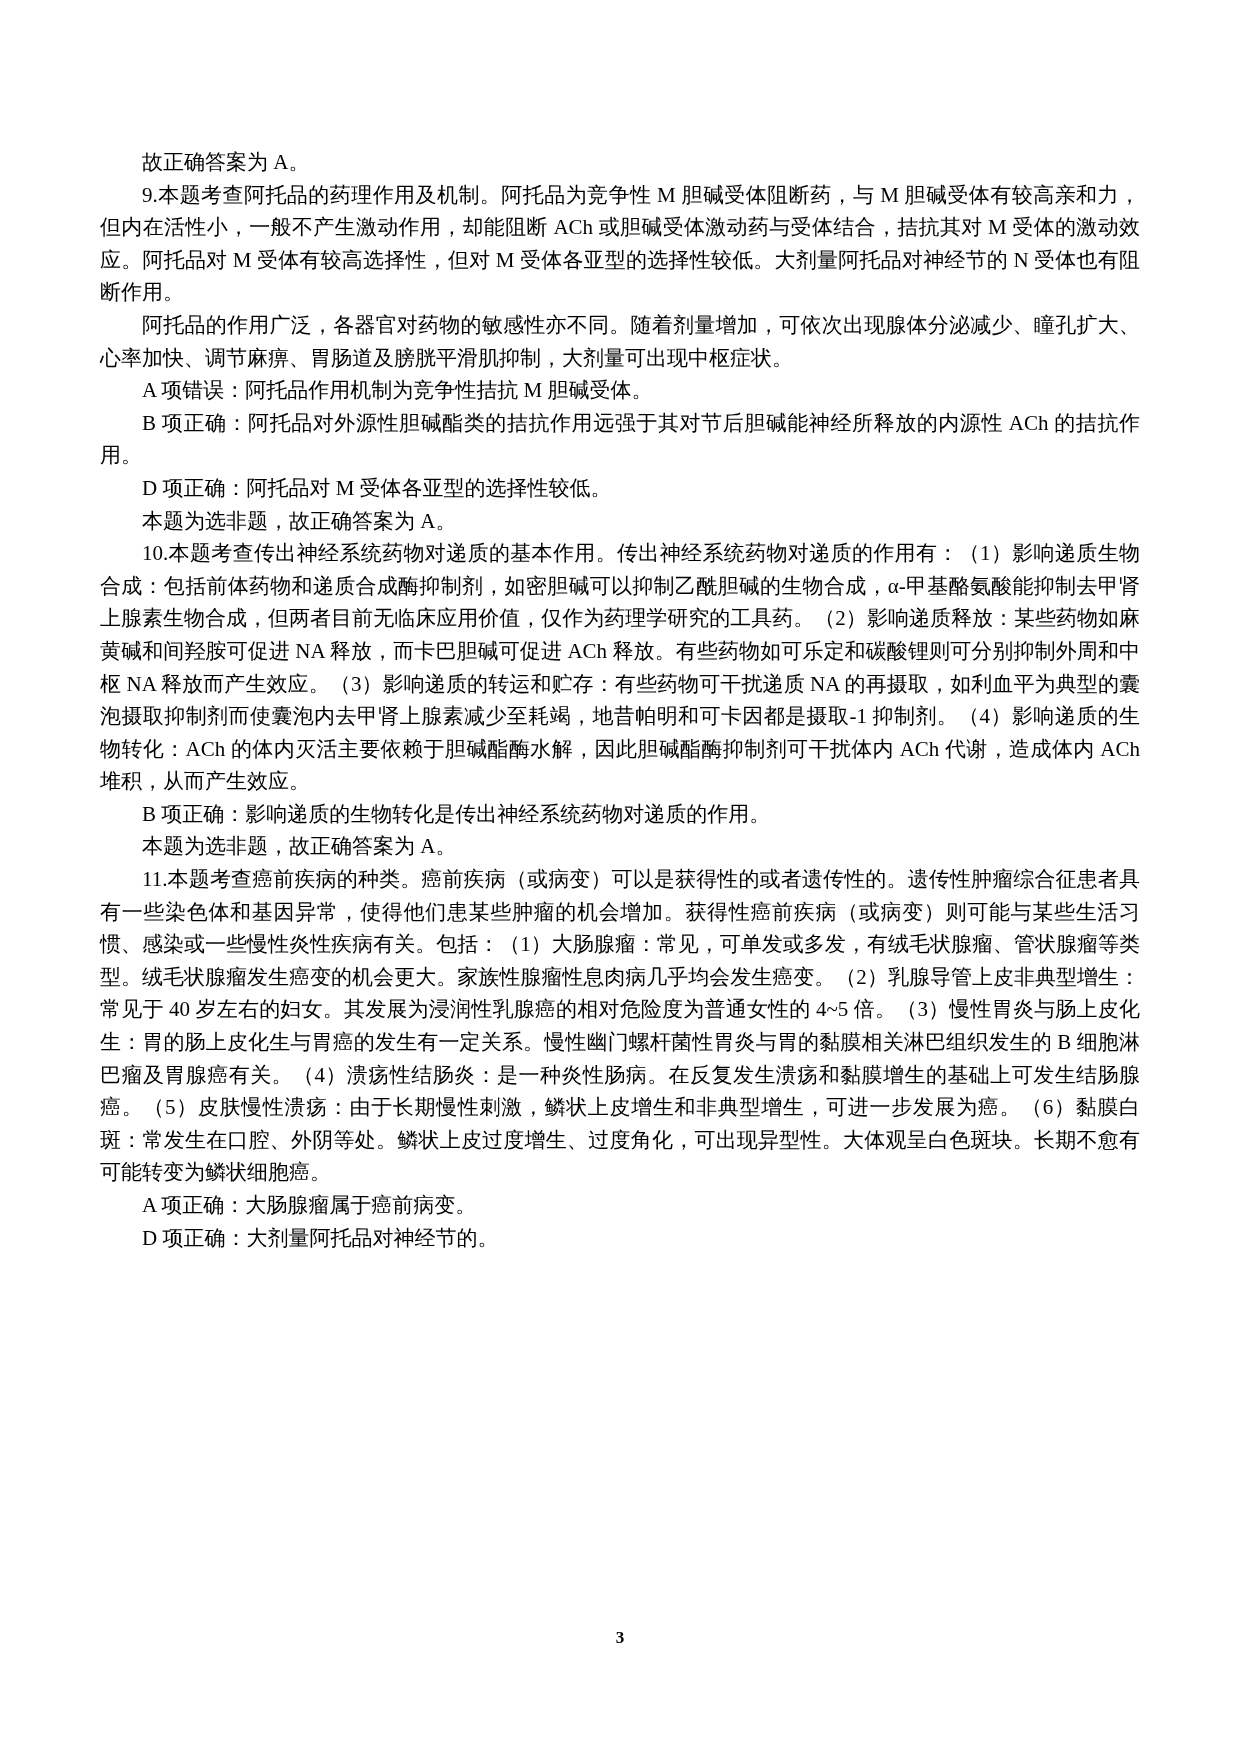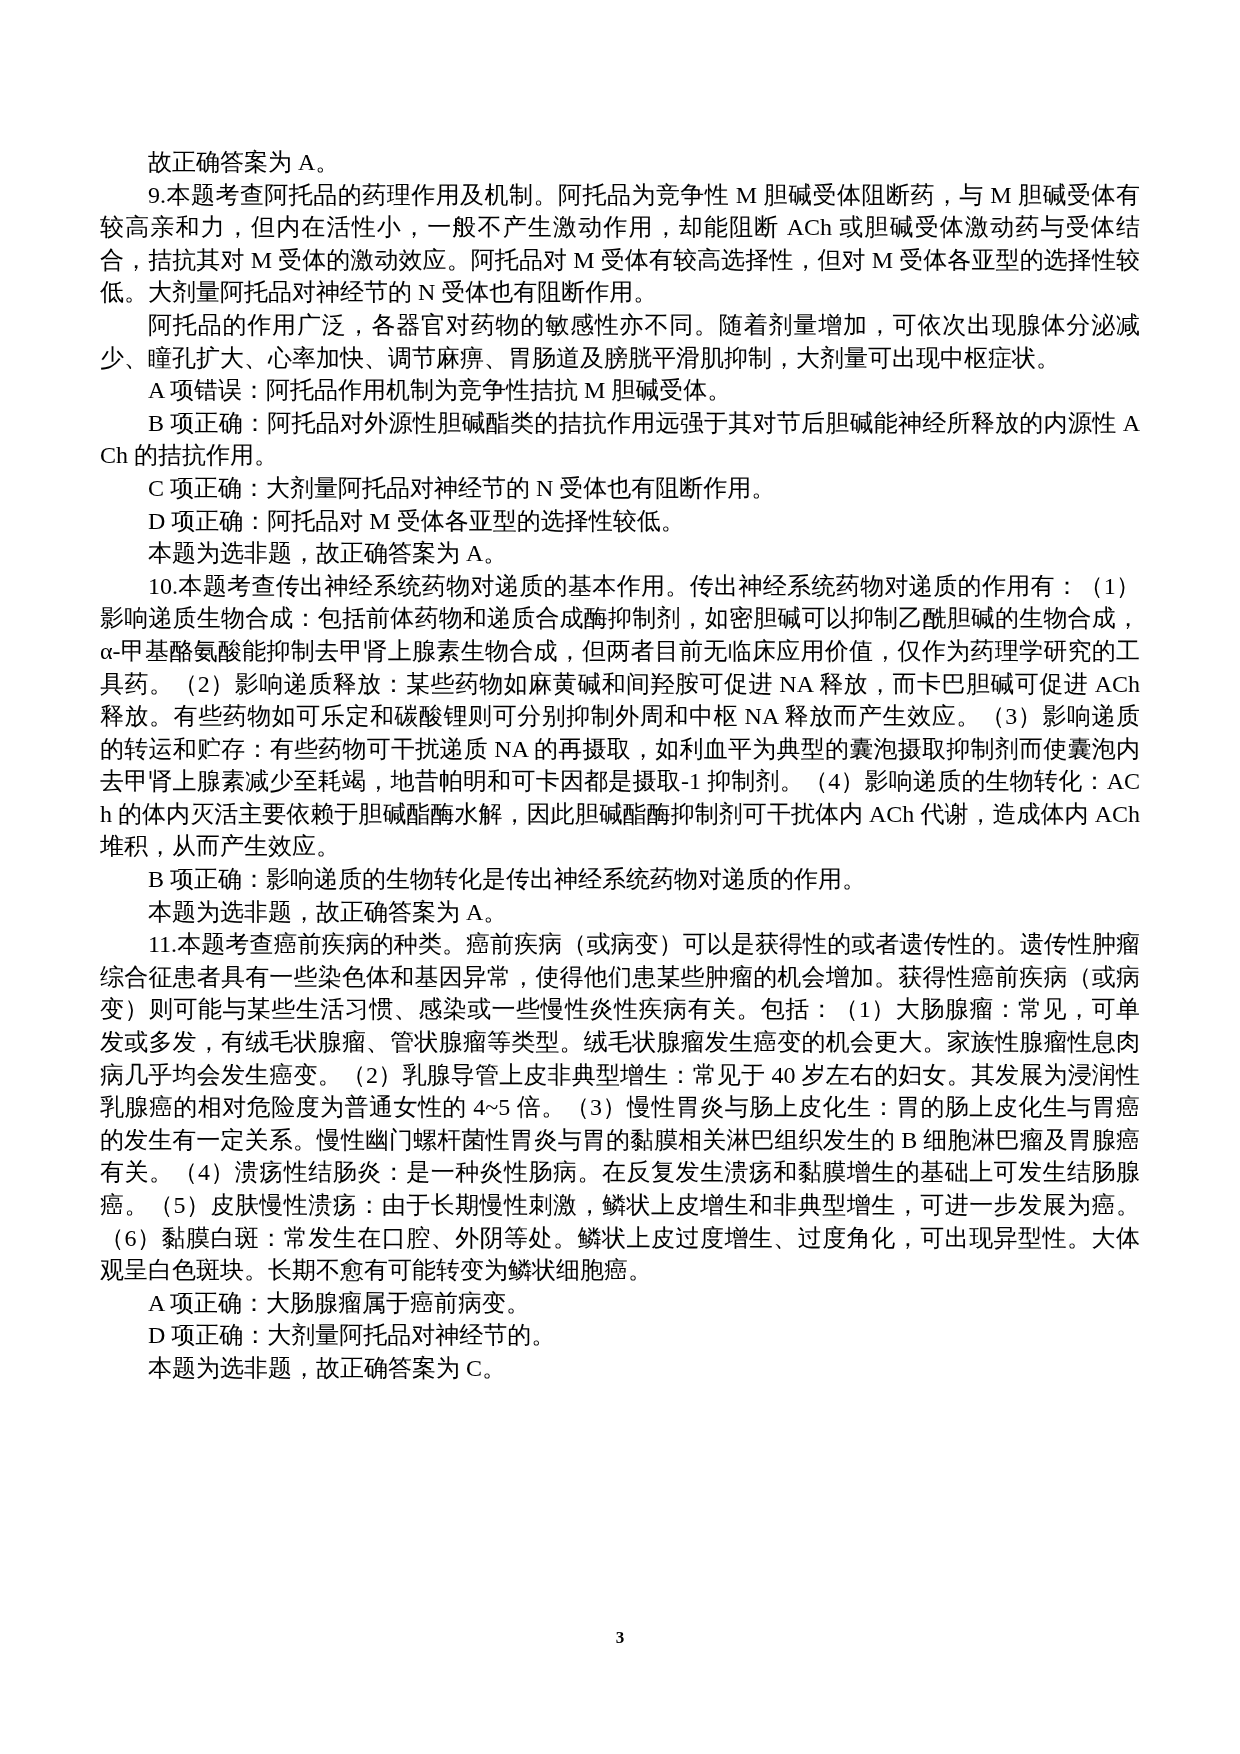--- a/index.html
+++ b/index.html
@@ -14,21 +14,21 @@
     background: #ffffff;
     color: #000000;
     font-family: "Liberation Serif", "DejaVu Serif", serif;
     overflow: hidden;
   }
   .content {
     position: absolute;
     left: 100px;
     top: 146px;
     width: 1040px;
-    font-size: 24px;
+    font-size: 21px;
     line-height: 32.6px;
     text-align: justify;
   }
   .para {
     margin: 0;
     padding: 0;
     text-indent: 2em;
     word-break: break-all;
   }
   .page-number {
@@ -46,25 +46,23 @@
 </head>
 <body>
 
 <div class="page">
   <div class="content" id="paragraphs">
       <p class="para">故正确答案为 A。</p>
       <p class="para">9.本题考查阿托品的药理作用及机制。阿托品为竞争性 M 胆碱受体阻断药，与 M 胆碱受体有较高亲和力，但内在活性小，一般不产生激动作用，却能阻断 ACh 或胆碱受体激动药与受体结合，拮抗其对 M 受体的激动效应。阿托品对 M 受体有较高选择性，但对 M 受体各亚型的选择性较低。大剂量阿托品对神经节的 N 受体也有阻断作用。</p>
       <p class="para">阿托品的作用广泛，各器官对药物的敏感性亦不同。随着剂量增加，可依次出现腺体分泌减少、瞳孔扩大、心率加快、调节麻痹、胃肠道及膀胱平滑肌抑制，大剂量可出现中枢症状。</p>
       <p class="para">A 项错误：阿托品作用机制为竞争性拮抗 M 胆碱受体。</p>
       <p class="para">B 项正确：阿托品对外源性胆碱酯类的拮抗作用远强于其对节后胆碱能神经所释放的内源性 ACh 的拮抗作用。</p>
-      <p class="para">C 项正确：大剂量阿托品对神经节的 N 受体也有阻断作用。</p>
       <p class="para">D 项正确：阿托品对 M 受体各亚型的选择性较低。</p>
       <p class="para">本题为选非题，故正确答案为 A。</p>
       <p class="para">10.本题考查传出神经系统药物对递质的基本作用。传出神经系统药物对递质的作用有：（1）影响递质生物合成：包括前体药物和递质合成酶抑制剂，如密胆碱可以抑制乙酰胆碱的生物合成，α-甲基酪氨酸能抑制去甲肾上腺素生物合成，但两者目前无临床应用价值，仅作为药理学研究的工具药。（2）影响递质释放：某些药物如麻黄碱和间羟胺可促进 NA 释放，而卡巴胆碱可促进 ACh 释放。有些药物如可乐定和碳酸锂则可分别抑制外周和中枢 NA 释放而产生效应。（3）影响递质的转运和贮存：有些药物可干扰递质 NA 的再摄取，如利血平为典型的囊泡摄取抑制剂而使囊泡内去甲肾上腺素减少至耗竭，地昔帕明和可卡因都是摄取-1 抑制剂。（4）影响递质的生物转化：ACh 的体内灭活主要依赖于胆碱酯酶水解，因此胆碱酯酶抑制剂可干扰体内 ACh 代谢，造成体内 ACh 堆积，从而产生效应。</p>
       <p class="para">B 项正确：影响递质的生物转化是传出神经系统药物对递质的作用。</p>
       <p class="para">本题为选非题，故正确答案为 A。</p>
       <p class="para">11.本题考查癌前疾病的种类。癌前疾病（或病变）可以是获得性的或者遗传性的。遗传性肿瘤综合征患者具有一些染色体和基因异常，使得他们患某些肿瘤的机会增加。获得性癌前疾病（或病变）则可能与某些生活习惯、感染或一些慢性炎性疾病有关。包括：（1）大肠腺瘤：常见，可单发或多发，有绒毛状腺瘤、管状腺瘤等类型。绒毛状腺瘤发生癌变的机会更大。家族性腺瘤性息肉病几乎均会发生癌变。（2）乳腺导管上皮非典型增生：常见于 40 岁左右的妇女。其发展为浸润性乳腺癌的相对危险度为普通女性的 4~5 倍。（3）慢性胃炎与肠上皮化生：胃的肠上皮化生与胃癌的发生有一定关系。慢性幽门螺杆菌性胃炎与胃的黏膜相关淋巴组织发生的 B 细胞淋巴瘤及胃腺癌有关。（4）溃疡性结肠炎：是一种炎性肠病。在反复发生溃疡和黏膜增生的基础上可发生结肠腺癌。（5）皮肤慢性溃疡：由于长期慢性刺激，鳞状上皮增生和非典型增生，可进一步发展为癌。（6）黏膜白斑：常发生在口腔、外阴等处。鳞状上皮过度增生、过度角化，可出现异型性。大体观呈白色斑块。长期不愈有可能转变为鳞状细胞癌。</p>
       <p class="para">A 项正确：大肠腺瘤属于癌前病变。</p>
       <p class="para">D 项正确：大剂量阿托品对神经节的。</p>
-      <p class="para">本题为选非题，故正确答案为 C。</p>
     </div>
   <div class="page-number">3</div>
 </div>
 
 </body></html>

